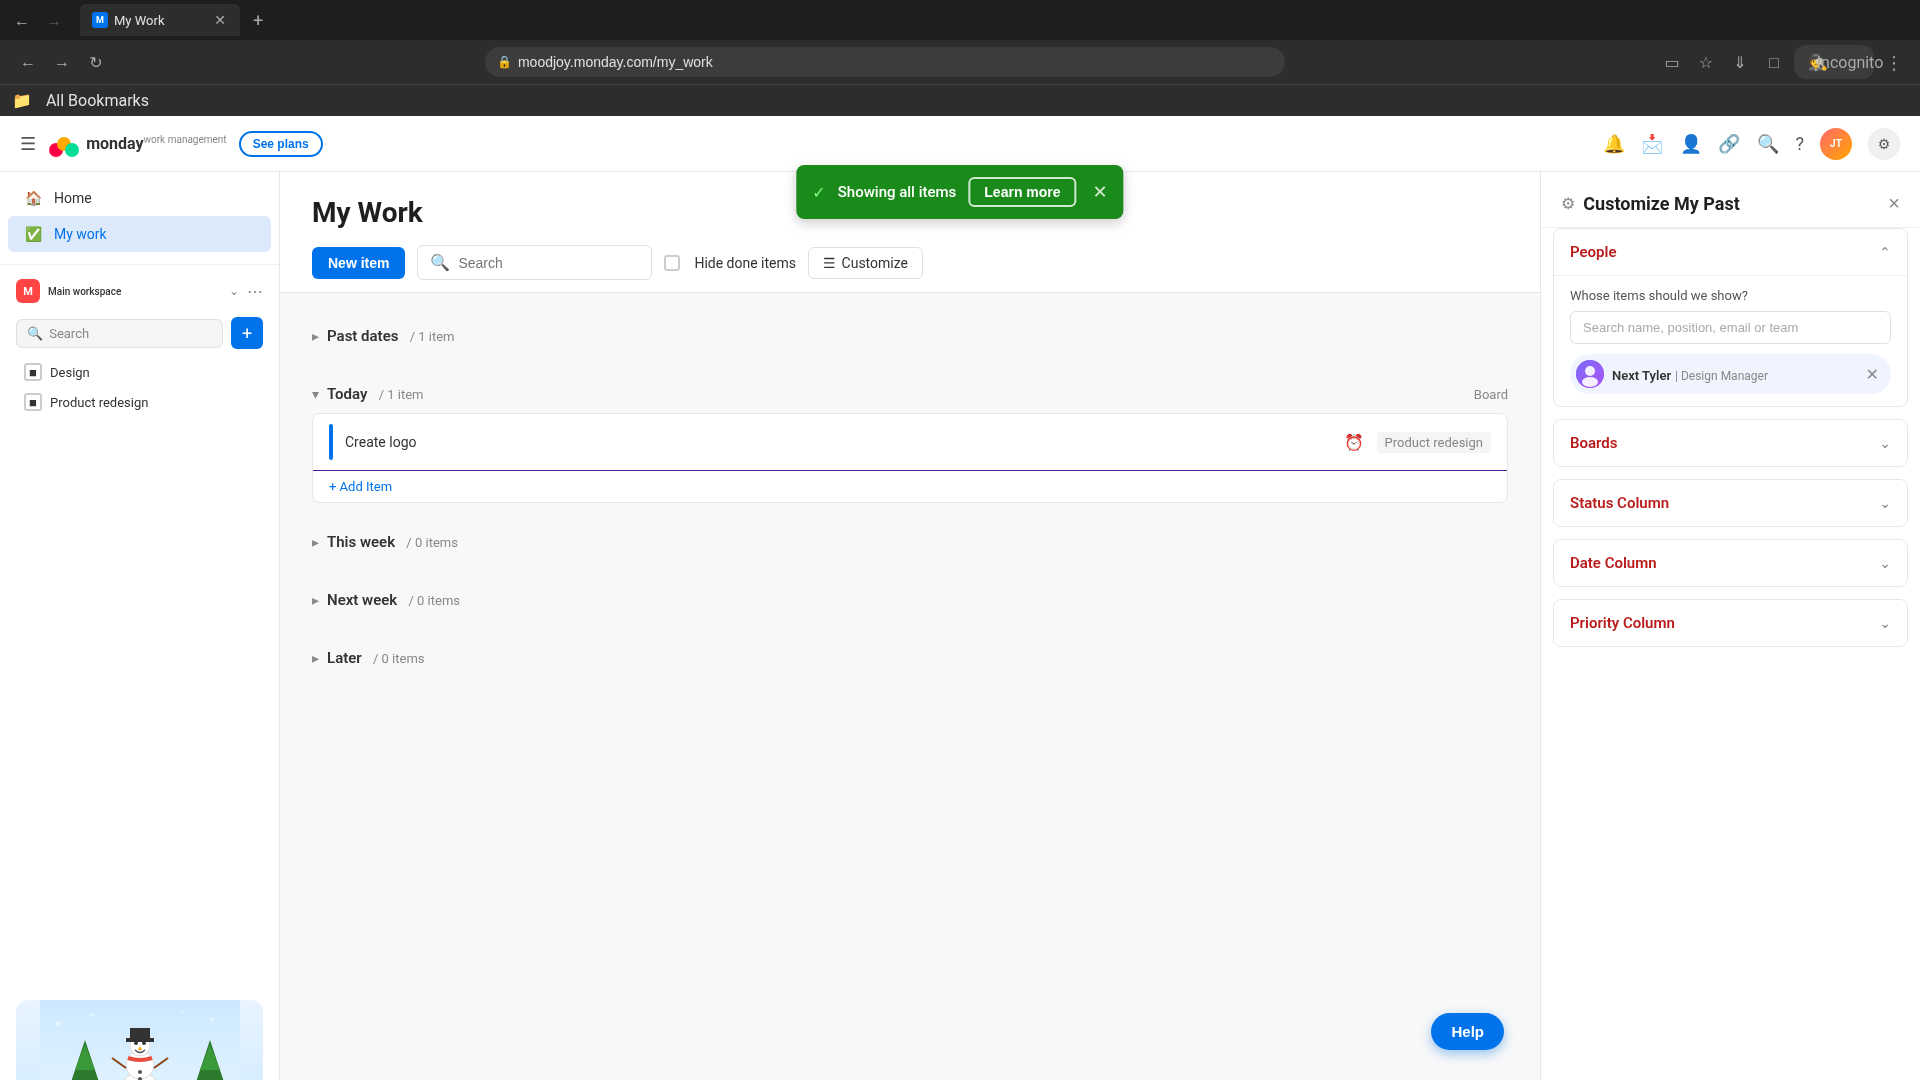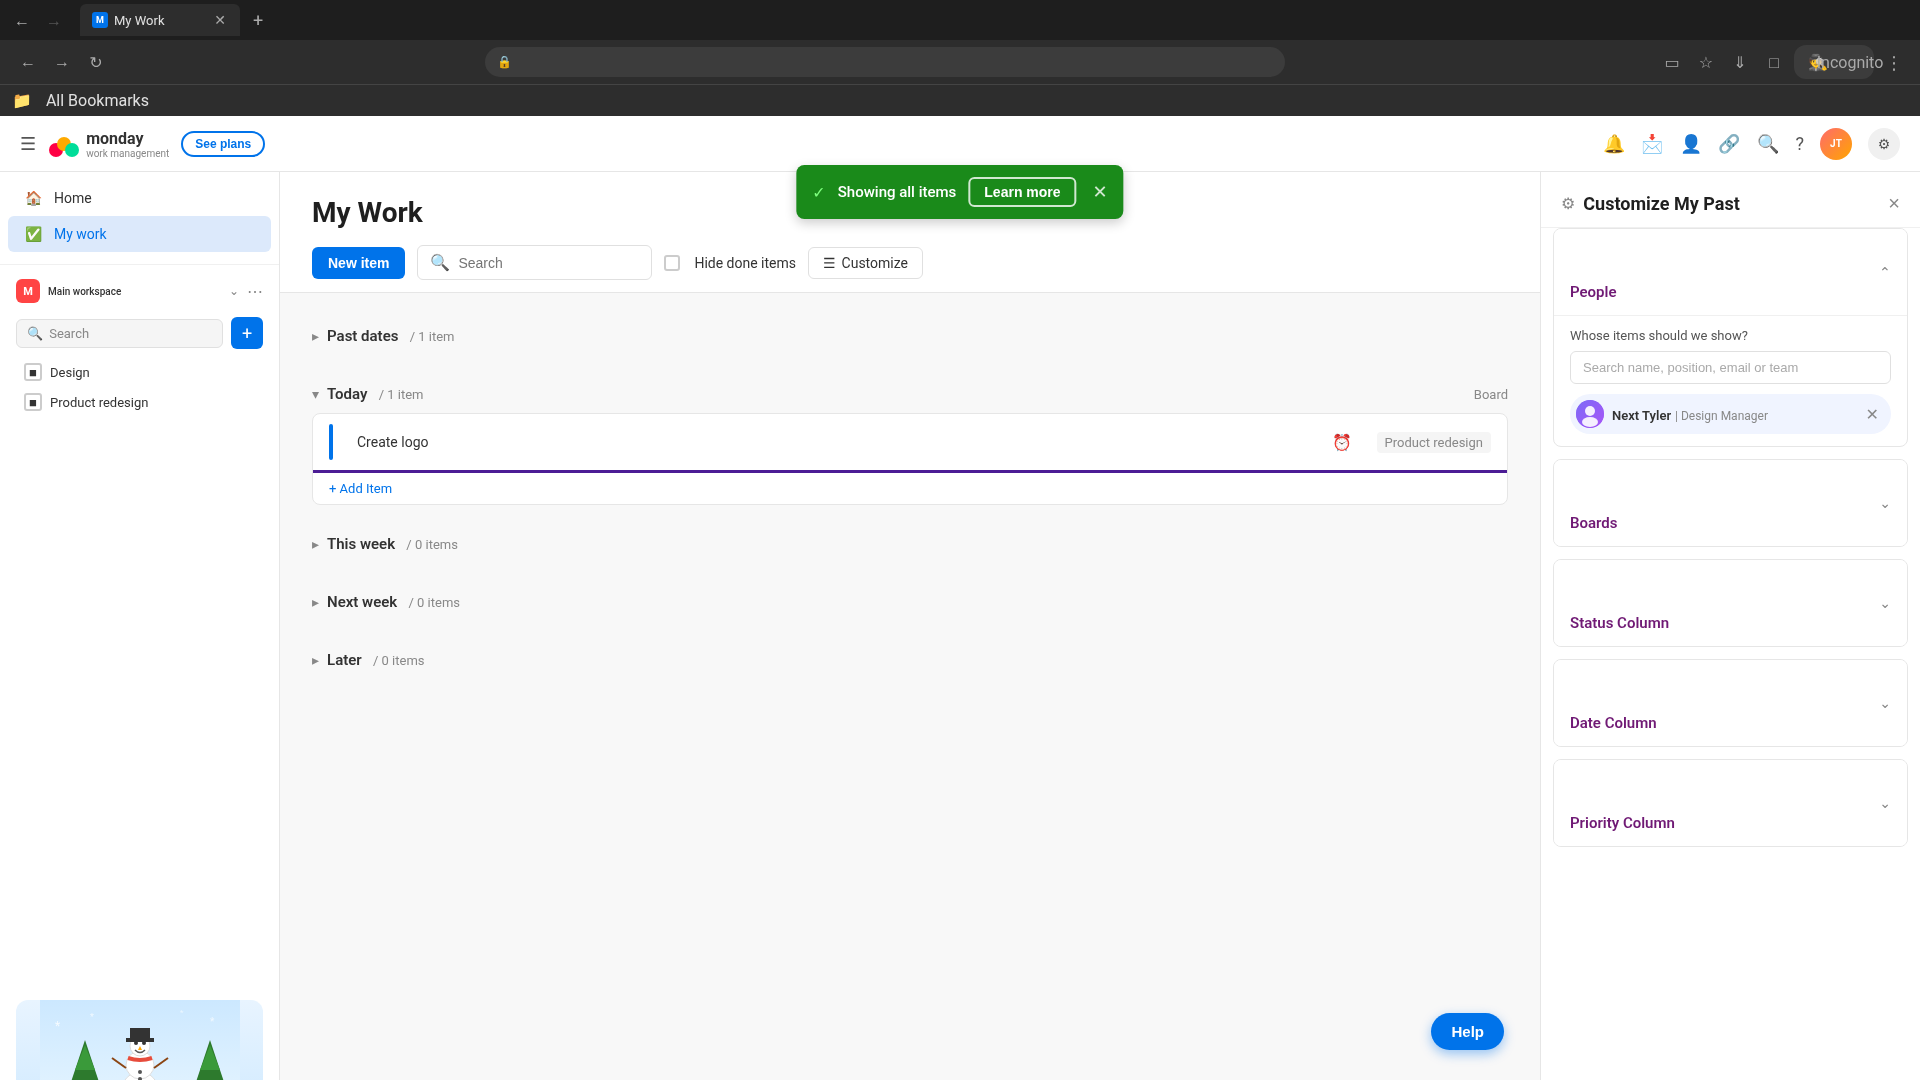--- a/index.html
+++ b/index.html
@@ -68,21 +68,21 @@
     .checkbox { width: 16px; height: 16px; border: 2px solid #ccc; border-radius: 3px; }
     .customize-btn { display: flex; align-items: center; gap: 6px; border: 1px solid #e0e0e0; border-radius: 6px; padding: 7px 14px; background: #fff; font-size: 14px; cursor: pointer; color: #333; }
 
     .content-body { padding: 24px 32px; overflow-y: auto; height: calc(100% - 120px); }
     .section { margin-bottom: 20px; }
     .section-header { display: flex; align-items: center; gap: 8px; padding: 10px 0; cursor: pointer; }
     .section-chevron { color: #888; font-size: 14px; }
     .section-title { font-size: 15px; font-weight: 600; color: #333; }
     .section-count { font-size: 13px; color: #888; }
     .section-items { background: #fff; border-radius: 8px; border: 1px solid #e6e6e6; overflow: hidden; }
-    .item-row { display: flex; align-items: center; border-bottom: 3px solid #4c1d95; padding: 10px 16px; gap: 24px; }
+    .item-row { display: flex; align-items: center; border-bottom: 1px solid #4c1d95; padding: 10px 16px; gap: 12px; }
     .item-row:last-child { border-bottom: none; }
     .item-name { flex: 1; font-size: 14px; color: #333; }
     .item-icon { color: #888; font-size: 16px; }
     .item-board { font-size: 13px; color: #888; padding: 3px 8px; background: #f5f5f5; border-radius: 4px; }
     .add-item-row { padding: 8px 16px; color: #0073ea; font-size: 13px; cursor: pointer; }
 
     
     .notification-banner { position: fixed; top: 165px; left: 50%; transform: translateX(-50%); background: #1a8a1a; color: white; border-radius: 8px; display: flex; align-items: center; gap: 12px; padding: 12px 16px; z-index: 100; box-shadow: 0 4px 12px rgba(0,0,0,0.2); }
     .banner-check { color: #7fff7f; font-size: 16px; }
     .banner-text { font-size: 15px; font-weight: 500; }
@@ -93,42 +93,42 @@
     .right-panel { width: 380px; background: #fff; border-left: 1px solid #e6e6e6; display: flex; flex-direction: column; flex-shrink: 0; overflow-y: auto; }
     .panel-header { display: flex; align-items: center; justify-content: space-between; padding: 20px 20px 12px; border-bottom: 1px solid #f0f0f0; }
     .panel-title-row { display: flex; align-items: center; gap: 8px; }
     .panel-gear { color: #888; font-size: 16px; }
     .panel-title { font-size: 18px; font-weight: 700; color: #1f1f1f; }
     .panel-close { background: none; border: none; color: #888; font-size: 20px; cursor: pointer; }
     .panel-subtitle { font-size: 13px; color: #555; padding: 12px 20px; line-height: 1.5; }
 
     .panel-section { border: 1px solid #e6e6e6; border-radius: 8px; margin: 0 12px 12px; overflow: hidden; }
     .panel-section-header { display: flex; align-items: center; justify-content: space-between; padding: 14px 16px; cursor: pointer; background: #fff; }
-    .panel-section-title { font-size: 15px; font-weight: 600; color: #701a75; margin-top: 40px; }
+    .panel-section-title { font-size: 15px; font-weight: 600; color: #b91c1c; }
     .panel-section-chevron { color: #888; font-size: 14px; transition: transform 0.2s; }
     .panel-section-chevron.open { transform: rotate(180deg); }
     .panel-section-body { padding: 12px 16px; border-top: 1px solid #f0f0f0; }
 
     .people-search-label { font-size: 13px; color: #555; margin-bottom: 8px; }
     .people-search-input { width: 100%; border: 1px solid #e0e0e0; border-radius: 6px; padding: 8px 12px; font-size: 13px; color: #333; outline: none; }
     .people-search-input::placeholder { color: #aaa; }
     .person-tag { display: flex; align-items: center; gap: 8px; background: #f0f4ff; border-radius: 20px; padding: 6px 12px 6px 6px; margin-top: 10px; }
     .person-avatar { width: 28px; height: 28px; border-radius: 50%; background: linear-gradient(135deg, #7c6af7, #a855f7); display: flex; align-items: center; justify-content: center; overflow: hidden; }
     .person-name { font-size: 13px; font-weight: 600; color: #333; }
     .person-role { font-size: 12px; color: #888; }
     .person-remove { margin-left: auto; background: none; border: none; color: #888; cursor: pointer; font-size: 16px; }
 
     .help-btn { position: fixed; bottom: 30px; right: 416px; background: #0073ea; color: white; border: none; border-radius: 20px; padding: 10px 20px; font-size: 15px; font-weight: 600; cursor: pointer; box-shadow: 0 4px 12px rgba(0,115,234,0.4); }
 
     
     .app-top-bar { display: flex; align-items: center; justify-content: space-between; padding: 0 20px; height: 56px; background: #fff; border-bottom: 1px solid #e6e6e6; }
     .top-bar-left { display: flex; align-items: center; gap: 12px; }
     .hamburger { color: #555; font-size: 18px; cursor: pointer; }
     .monday-logo { display: flex; align-items: center; gap: 6px; }
-    .monday-brand { display: flex; flex-direction: column; }
+    .monday-brand { display: flex; flex-direction: row; }
     .brand-name { font-size: 16px; font-weight: 700; color: #333; }
     .brand-sub { font-size: 10px; color: #888; }
     .top-bar-right { display: flex; align-items: center; gap: 16px; }
     .top-icon { color: #555; font-size: 18px; cursor: pointer; }
     .user-avatar { width: 32px; height: 32px; border-radius: 50%; background: linear-gradient(135deg, #ff6b6b, #ffa500); display: flex; align-items: center; justify-content: center; color: white; font-size: 10px; font-weight: bold; cursor: pointer; }
     .settings-icon { width: 32px; height: 32px; border-radius: 50%; background: #f0f0f0; display: flex; align-items: center; justify-content: center; color: #555; font-size: 14px; cursor: pointer; }
   </style>
 </head>
 <body>
 
@@ -147,20 +147,21 @@
   </div>
 
   <div class="browser-toolbar">
     <div class="toolbar-nav">
       <button>←</button>
       <button>→</button>
       <button>↻</button>
     </div>
     <div class="address-bar">
       <span class="lock-icon">🔒</span>
+      <input type="text" style="width: 100%;" value="moodjoy.monday.com/my_work">
     </div>
     <div class="toolbar-right">
       <span>▭</span>
       <span>☆</span>
       <span>⇓</span>
       <span>□</span>
       <div class="incognito-badge">
         <span>🕵</span>
         <span>Incognito</span>
       </div>

